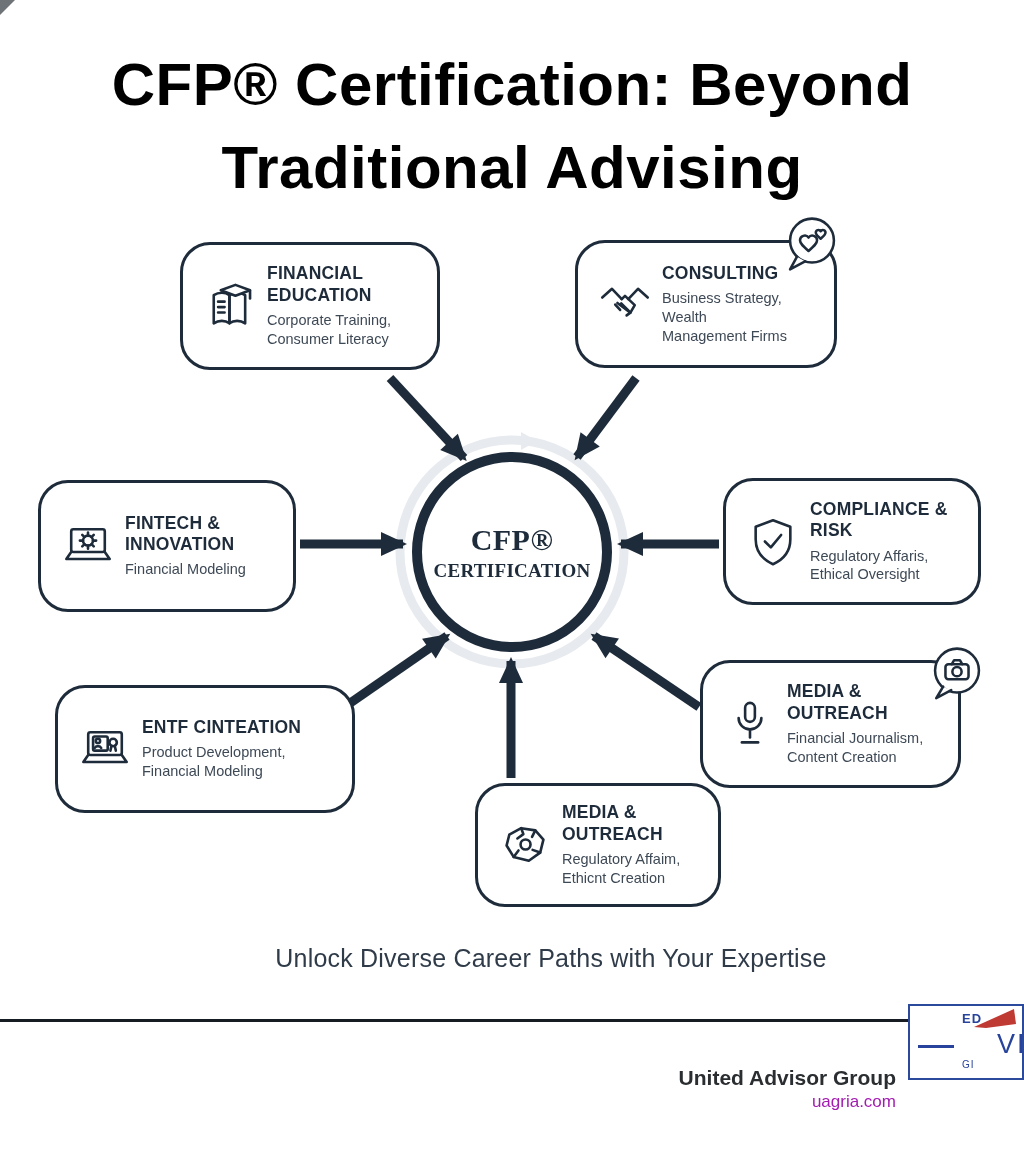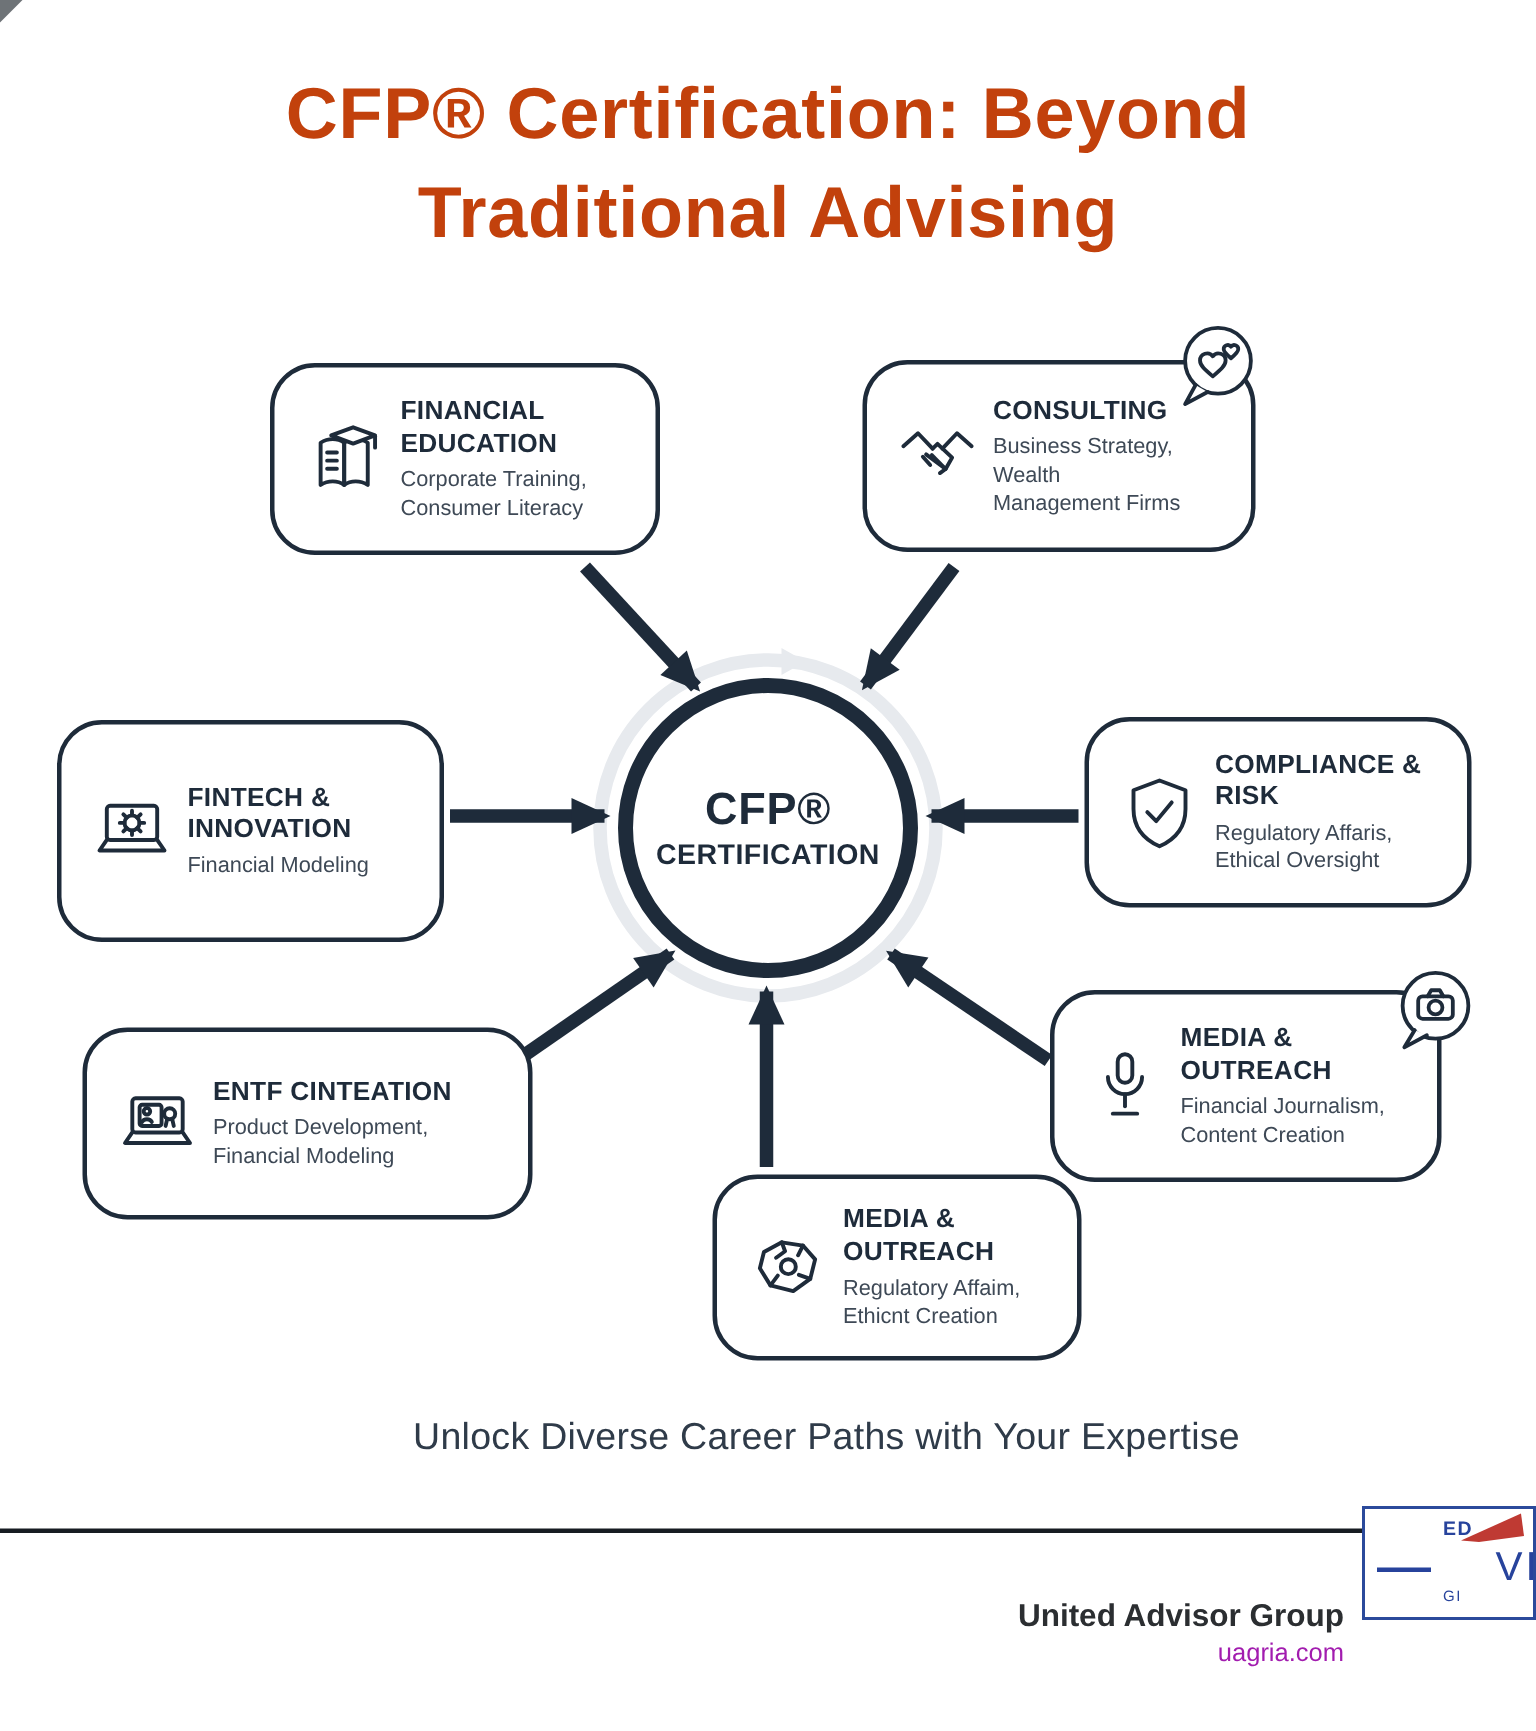--- a/index.html
+++ b/index.html
@@ -4,29 +4,29 @@
 <style>
   html,body{margin:0;padding:0;background:#fff;}
   .canvas{
     position:relative;width:1024px;height:1154px;background:#ffffff;
     overflow:hidden;font-family:"Liberation Sans",sans-serif;color:#1e2b3a;
   }
   .corner{position:absolute;left:0;top:0;width:0;height:0;
     border-top:15px solid #6e7377;border-right:15px solid transparent;}
   .title{
     position:absolute;top:44px;left:50%;transform:translateX(-50%);
-    width:920px;margin:0;text-align:center;font-size:48px;font-weight:800;
-    line-height:1.38;letter-spacing:.5px;color:#c2410c;white-space:pre-line;
+    width:920px;margin:0;text-align:center;font-size:60px;font-weight:800;
+    line-height:1.38;letter-spacing:.5px;color:#000000;white-space:pre-line;
   }
   .arrows{position:absolute;left:0;top:0;z-index:1;}
   .center-circle{
     position:absolute;left:412px;top:452px;box-sizing:border-box;
     width:200px;height:200px;border:10px solid #1e2b3a;border-radius:50%;
     background:#fff;z-index:2;display:flex;flex-direction:column;
-    align-items:center;justify-content:center;text-align:center;
+    align-items:center;justify-content:center;text-align:center;font-family:Liberation Serif, serif;
   }
   .center-line1{font-size:30px;font-weight:800;letter-spacing:.5px;}
   .center-line2{font-size:19px;font-weight:800;margin-top:3px;letter-spacing:.3px;}
   .node{
     position:absolute;box-sizing:border-box;background:#fff;z-index:2;
     border:3.5px solid #1e2b3a;border-radius:30px;
     display:flex;align-items:center;gap:11px;padding:0 14px 0 21px;
   }
   .icon{width:52px;height:52px;flex:0 0 auto;display:block;}
   .icon svg{width:100%;height:100%;stroke:#1e2b3a;fill:none;
@@ -126,21 +126,21 @@
 
   <span class="bubble" style="left:782px;top:214px">
     <svg viewBox="0 0 52 52">
       <circle cx="26" cy="23" r="19" fill="#ffffff"></circle>
       <path d="M13 37 L7 48 L20 41" fill="#ffffff"></path>
       <path d="M23 32 c-4.6-3.9-7.4-6.3-7.4-9.2 a4.1 4.1 0 0 1 7.4-2.4 a4.1 4.1 0 0 1 7.4 2.4 c0 2.9-2.8 5.3-7.4 9.2 z"></path>
       <path d="M33.5 21.5 c-2.6-2.2-4.2-3.6-4.2-5.2 a2.3 2.3 0 0 1 4.2-1.4 a2.3 2.3 0 0 1 4.2 1.4 c0 1.6-1.6 3-4.2 5.2 z"></path>
     </svg>
   </span>
 
-  <div class="node" style="left:38px;top:480px;width:258px;height:148px">
+  <div class="node" style="left:38px;top:480px;width:258px;height:132px">
     <span class="icon">
       <svg viewBox="0 0 48 48">
         <rect x="8.5" y="8.5" width="31" height="21" rx="2"></rect>
         <path d="M8.5 29.5 L4 36 H44 L39.5 29.5"></path>
         <circle cx="24" cy="19" r="4.6"></circle>
         <path d="M24 11.5 V14.4 M24 23.6 V26.5 M16.5 19 H19.4 M28.6 19 H31.5 M18.7 13.7 L20.8 15.8 M27.2 22.2 L29.3 24.3 M29.3 13.7 L27.2 15.8 M20.8 22.2 L18.7 24.3"></path>
       </svg>
     </span>
     <div class="ntext">
       <div class="ntitle">FINTECH &amp;

